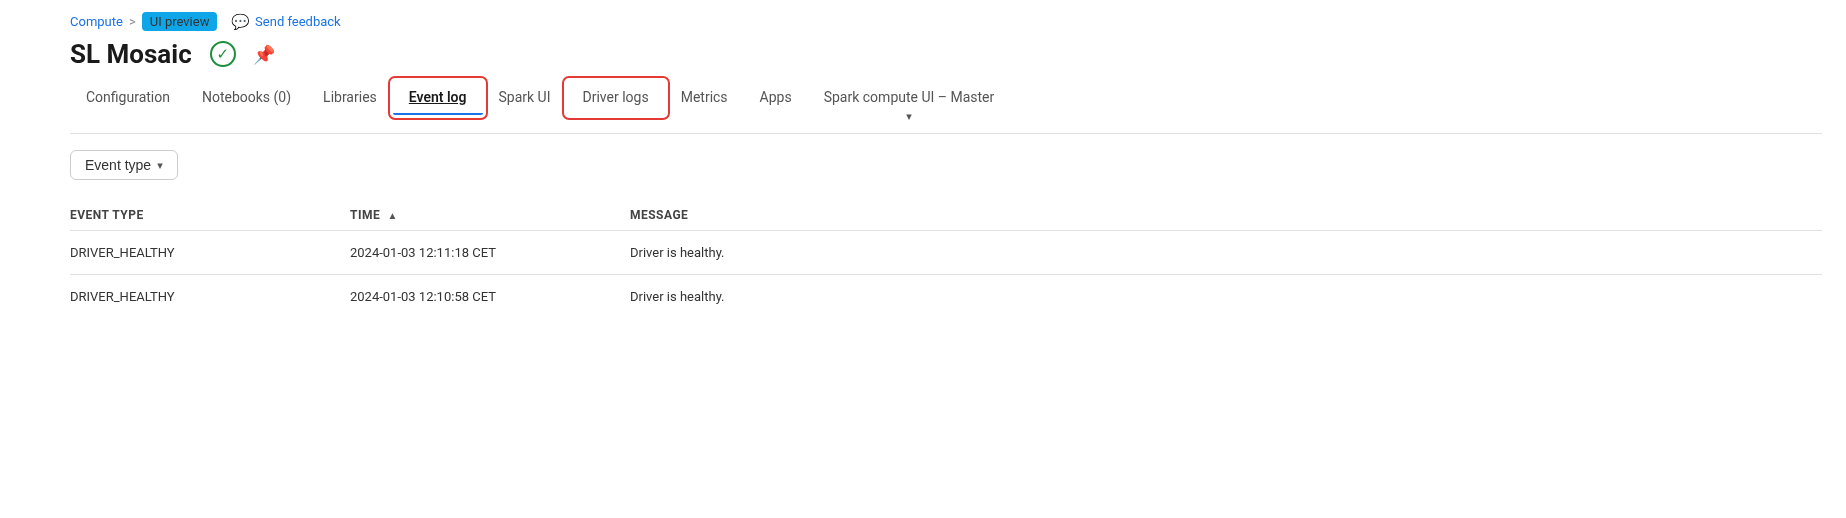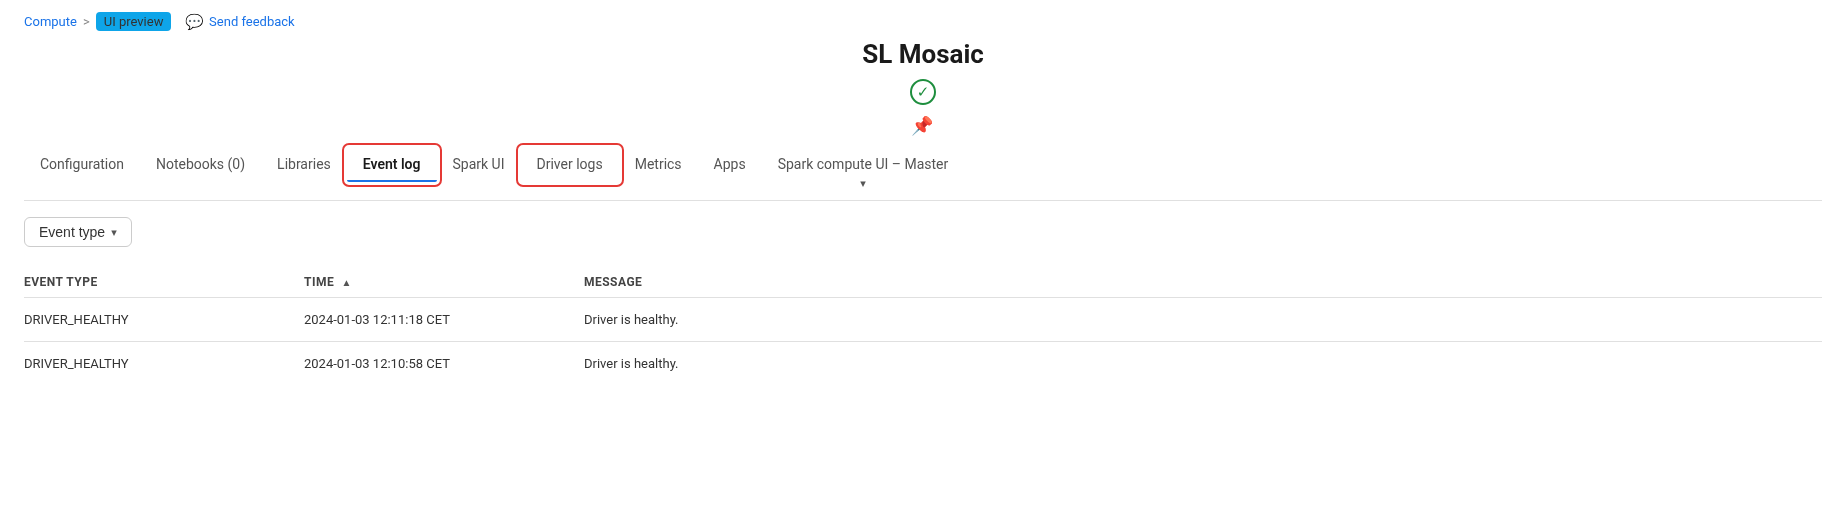--- a/index.html
+++ b/index.html
@@ -5,20 +5,21 @@
     * { box-sizing: border-box; margin: 0; padding: 0; }
     body {
       font-family: -apple-system, BlinkMacSystemFont, "Segoe UI", Roboto, sans-serif;
       background: #fff;
       color: #333;
       font-size: 14px;
     }
     .page-wrapper {
       padding: 12px 24px;
       max-width: 1846px;
+      margin-left: 46px;
     }
 
     
     .breadcrumb {
       display: flex;
       align-items: center;
       gap: 6px;
       margin-bottom: 8px;
       font-size: 13px;
     }
@@ -45,23 +46,22 @@
       margin-left: 8px;
     }
     .feedback-icon {
       font-size: 15px;
     }
 
     
     .title-row {
       display: flex;
       align-items: center;
-      gap: 10px;
+      gap: 18px;
       margin-bottom: 12px;
-      flex-direction: column;
     }
     .page-title {
       font-size: 26px;
       font-weight: 700;
       color: #1a1a1a;
     }
     .status-icon {
       display: inline-flex;
       align-items: center;
       justify-content: center;
@@ -93,20 +93,21 @@
       font-size: 14px;
       white-space: nowrap;
       border-bottom: 2px solid transparent;
       position: relative;
       transition: color 0.15s;
     }
     .tab.active {
       color: #1a1a1a;
       font-weight: 600;
       border-bottom: 2px solid #1a73e8;
+      text-decoration: underline;
     }
     .tab-highlight {
       outline: 2.5px solid #e53935;
       outline-offset: 3px;
       border-radius: 2px;
     }
     .tab-dropdown {
       display: flex;
       align-items: center;
       gap: 4px;

